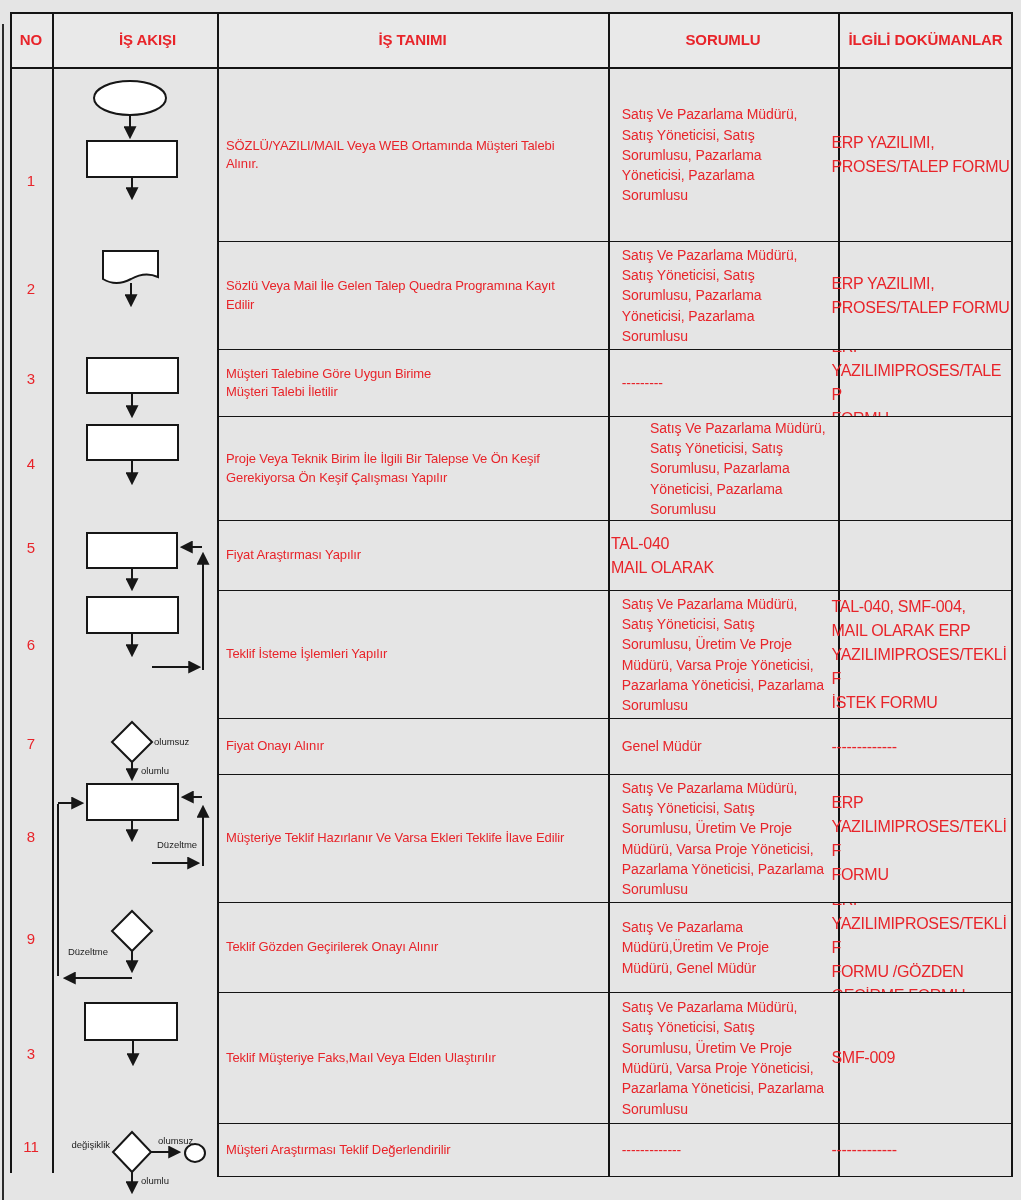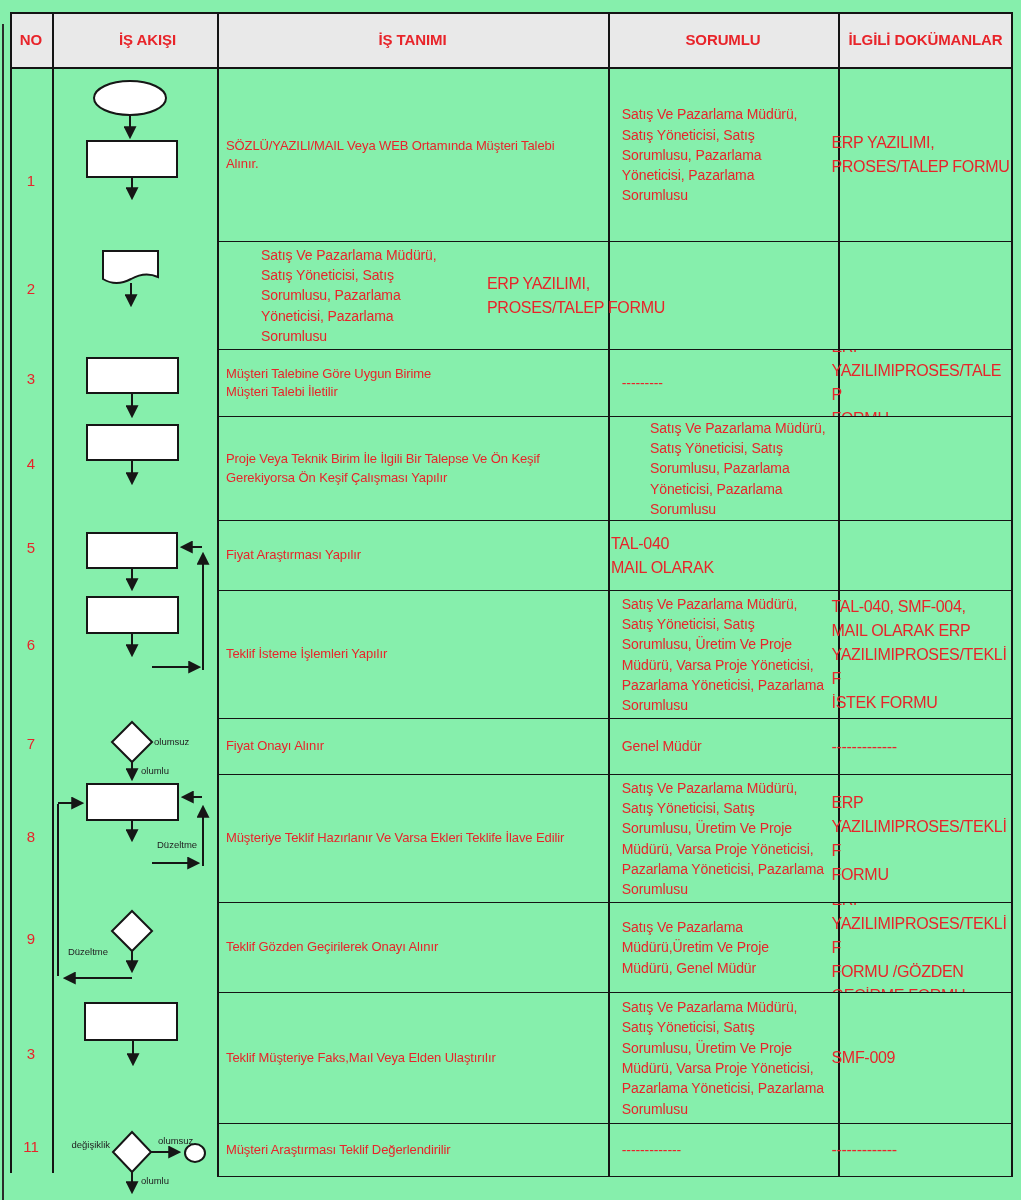--- a/index.html
+++ b/index.html
@@ -2,21 +2,21 @@
 <html><head>
 <meta charset="utf-8">
 <title>Document</title>
 <style>
   html,body{margin:0;padding:0;}
   body{
     width:1021px;height:1200px;position:relative;background:#ffffff;
     font-family:"Liberation Sans","DejaVu Sans",sans-serif;
     -webkit-font-smoothing:antialiased;
   }
-  .page{position:absolute;inset:0;background:#86efac;overflow:hidden;}
+  .page{position:absolute;inset:0;background:#e5e5e5;overflow:hidden;}
   .edge-line{position:absolute;left:2px;top:24px;width:2px;height:1176px;background:#2b2b2b;}
   .table{position:absolute;left:10px;top:12px;width:1003px;height:1170px;}
   .hdr-bg{position:absolute;left:0;top:0;width:1003px;height:57px;background:#e9e9e9;}
   .line{position:absolute;background:#141414;}
   .hcell{
     position:absolute;top:0;height:55px;display:flex;align-items:center;justify-content:center;
     color:#e8242a;font-weight:bold;font-size:15px;letter-spacing:-0.1px;text-align:center;
   }
   .rows{position:absolute;left:209px;top:57px;width:794px;}
   .trow{display:flex;box-sizing:border-box;border-bottom:1px solid #141414;}
@@ -79,20 +79,21 @@
         <div class="cell c-tanim">SÖZLÜ/YAZILI/MAIL Veya WEB Ortamında Müşteri Talebi Alınır.</div>
         <div class="cell c-sor">Satış Ve Pazarlama Müdürü,
 Satış Yöneticisi, Satış
 Sorumlusu, Pazarlama
 Yöneticisi, Pazarlama
 Sorumlusu</div>
         <div class="cell c-dok">ERP YAZILIMI,
 PROSES/TALEP FORMU</div>
       </div>
       <div class="trow h2">
+        <div class="cell c-tanim">Sözlü Veya Mail İle Gelen Talep Quedra Programına Kayıt Edilir</div>
         <div class="cell c-sor">Satış Ve Pazarlama Müdürü,
 Satış Yöneticisi, Satış
 Sorumlusu, Pazarlama
 Yöneticisi, Pazarlama
 Sorumlusu</div>
         <div class="cell c-dok">ERP YAZILIMI,
 PROSES/TALEP FORMU</div>
       </div>
       <div class="trow h3">
         <div class="cell c-tanim">Müşteri Talebine Göre Uygun Birime

